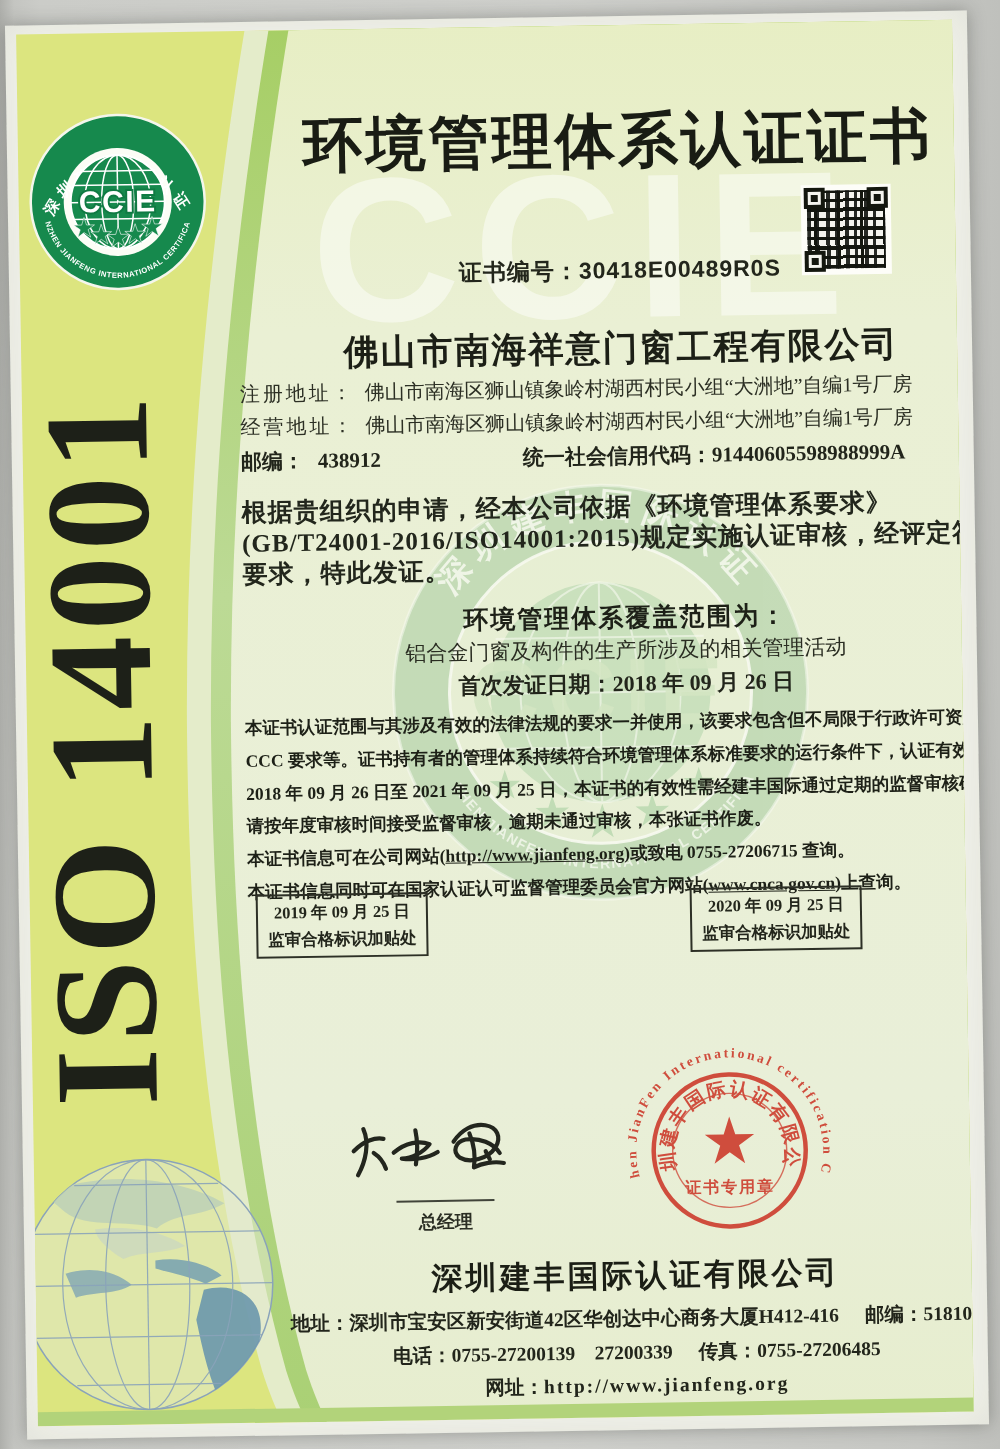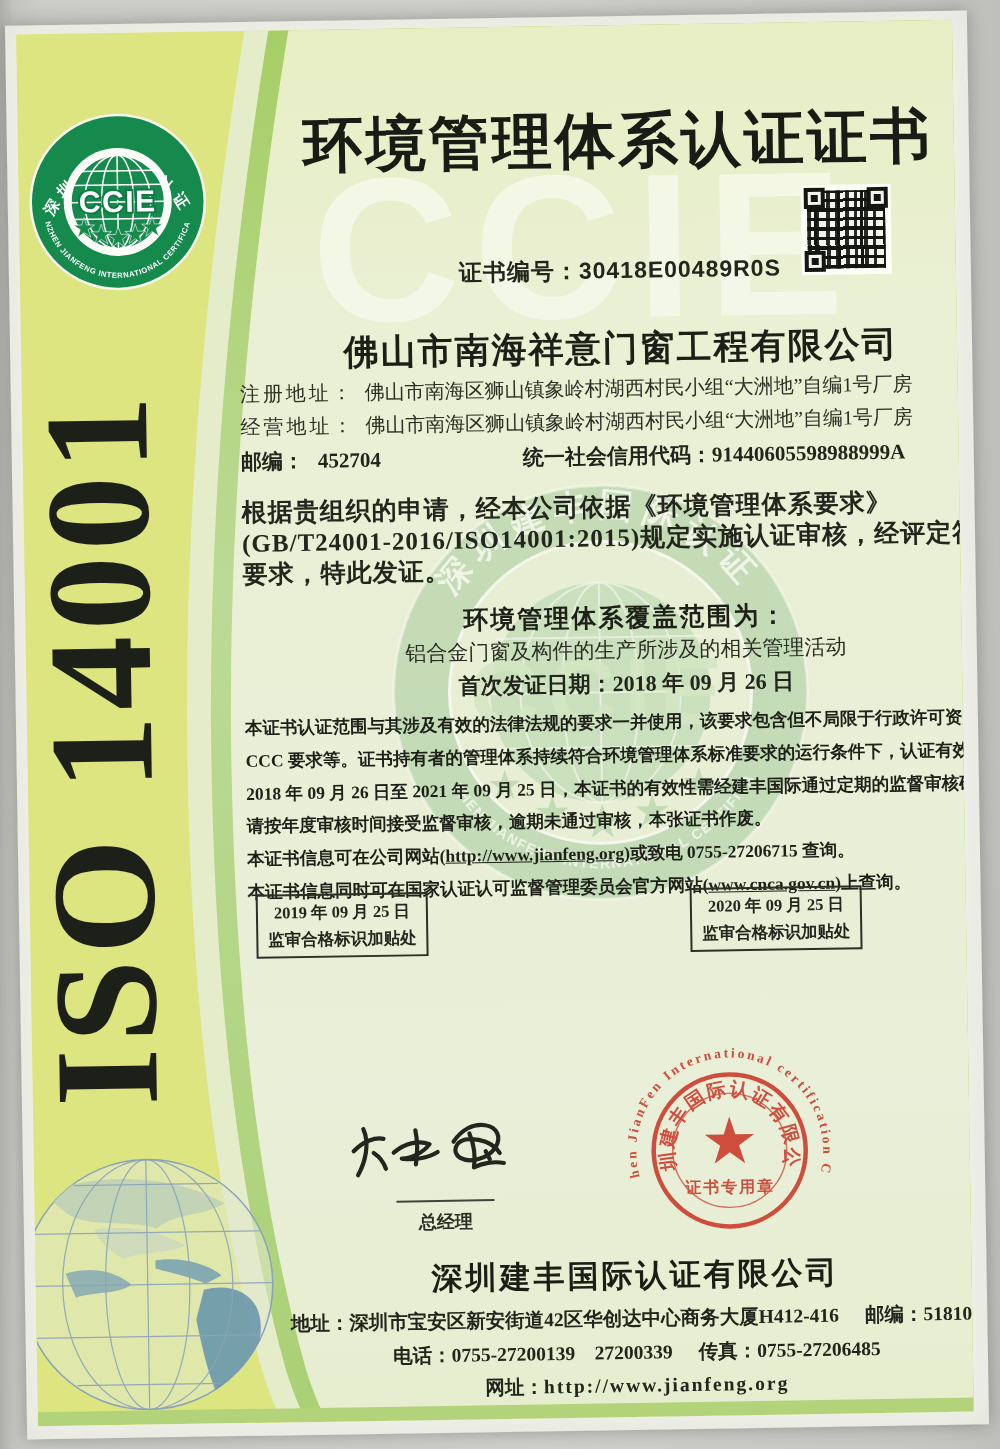--- a/index.html
+++ b/index.html
@@ -206,21 +206,21 @@
 
     <div class="abs col holder-name">佛山市南海祥意门窗工程有限公司</div>
 
     <div class="abs addr-row" style="top:350px;">
       <span class="addr-label">注册地址：</span><span>佛山市南海区狮山镇象岭村湖西村民小组“大洲地”自编1号厂房</span>
     </div>
     <div class="abs addr-row" style="top:383px;">
       <span class="addr-label">经营地址：</span><span>佛山市南海区狮山镇象岭村湖西村民小组“大洲地”自编1号厂房</span>
     </div>
     <div class="abs bold-row" style="left:218px;top:417px;">
-      <span>邮编：</span><span class="gap-s"></span><span>452704</span>
+      <span>邮编：</span><span class="gap-s"></span><span>438912</span>
     </div>
     <div class="abs bold-row" style="left:500px;top:417px;">
       <span>统一社会信用代码：</span><span>91440605598988999A</span>
     </div>
 
     <div class="abs para">
       <div>根据贵组织的申请，经本公司依据《环境管理体系要求》</div>
       <div>(GB/T24001-2016/ISO14001:2015)规定实施认证审核，经评定符合</div>
       <div>要求，特此发证。</div>
     </div>

